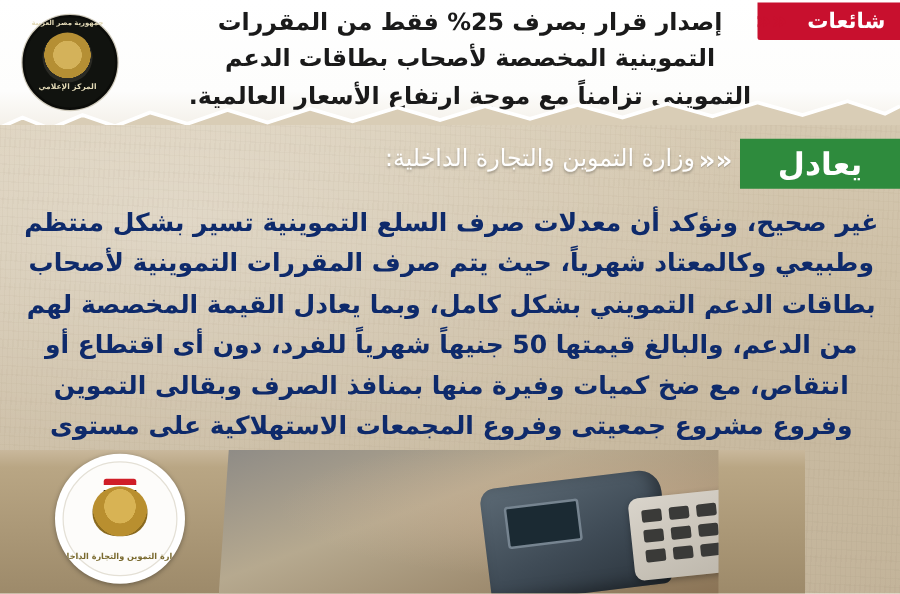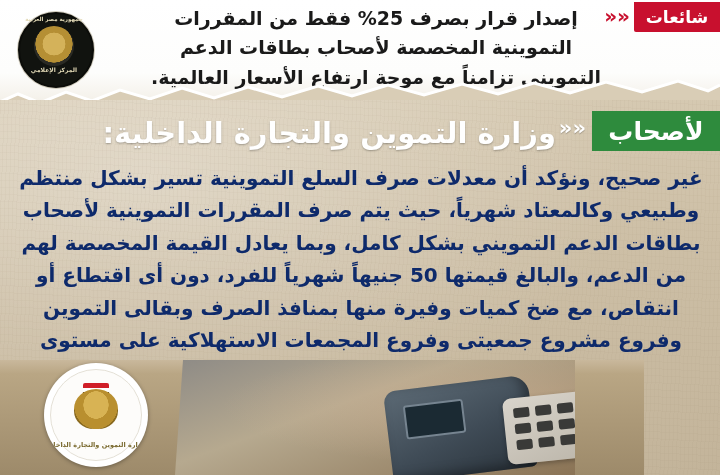--- a/index.html
+++ b/index.html
@@ -40,20 +40,21 @@
     height: 30px;
     background: #c8102e;
     color: #ffffff;
     font-size: 17px;
     font-weight: bold;
     display: flex;
     align-items: center;
     justify-content: center;
     letter-spacing: 0px;
     border-bottom-left-radius: 2px;
+    padding-left: 28px;
   }
   .rumor-chevrons {
     position: absolute;
     top: 6px;
     right: 90px;
     color: #c8102e;
     font-size: 20px;
     font-weight: bold;
     line-height: 20px;
   }
@@ -166,22 +167,22 @@
     color: #ffffff;
     font-size: 21px;
     font-weight: bold;
     text-shadow: 0 1px 1px rgba(0,0,0,0.25);
   }
   .fact-subtitle {
     position: absolute;
     top: 16px;
     right: 164px;
     color: #ffffff;
-    font-size: 29px;
-    font-weight: bold;
+    font-size: 19px;
+    font-weight: normal;
     text-shadow: 0 1px 2px rgba(0,0,0,0.28);
     direction: rtl;
   }
 
   .fact-body {
     position: absolute;
     top: 62px;
     right: 14px;
     width: 690px;
     color: #0e2a6b;
@@ -354,21 +355,21 @@
   </div>
 
   <svg class="torn-divider" viewBox="0 0 720 42" preserveAspectRatio="none">
     <path d="M0,30 L18,22 L40,31 L66,20 L92,29 L120,18 L150,27 L182,16 L214,26 L248,15 L282,25 L318,14 L352,24 L388,13 L424,23 L462,12 L498,22 L534,11 L570,21 L606,10 L642,20 L678,9 L708,19 L720,13 L720,42 L0,42 Z" fill="#d9cdb6"></path>
     <path d="M0,30 L18,22 L40,31 L66,20 L92,29 L120,18 L150,27 L182,16 L214,26 L248,15 L282,25 L318,14 L352,24 L388,13 L424,23 L462,12 L498,22 L534,11 L570,21 L606,10 L642,20 L678,9 L708,19 L720,13" fill="none" stroke="#ffffff" stroke-width="3"></path>
   </svg>
 
   <div class="fact-section">
     <div class="cardboard-grain"></div>
 
-    <div class="fact-badge">لأصحاب</div>
+    <div class="fact-badge">يعادل</div>
     <div class="fact-chevrons">««</div>
     <div class="fact-subtitle">وزارة التموين والتجارة الداخلية:</div>
 
     <div class="fact-body">غير صحيح، ونؤكد أن معدلات صرف السلع التموينية تسير بشكل منتظم وطبيعي وكالمعتاد شهرياً، حيث يتم صرف المقررات التموينية لأصحاب بطاقات الدعم التمويني بشكل كامل، وبما يعادل القيمة المخصصة لهم من الدعم، والبالغ قيمتها 50 جنيهاً شهرياً للفرد، دون أى اقتطاع أو انتقاص، مع ضخ كميات وفيرة منها بمنافذ الصرف وبقالى التموين وفروع مشروع جمعيتى وفروع المجمعات الاستهلاكية على مستوى الجمهورية، لضمان انتظام عمليات الصرف.</div>
   </div>
 
   <div class="photo-strip">
     <div class="photo-bg"></div>
     <div class="photo-photo">
       <div class="pos-device">

